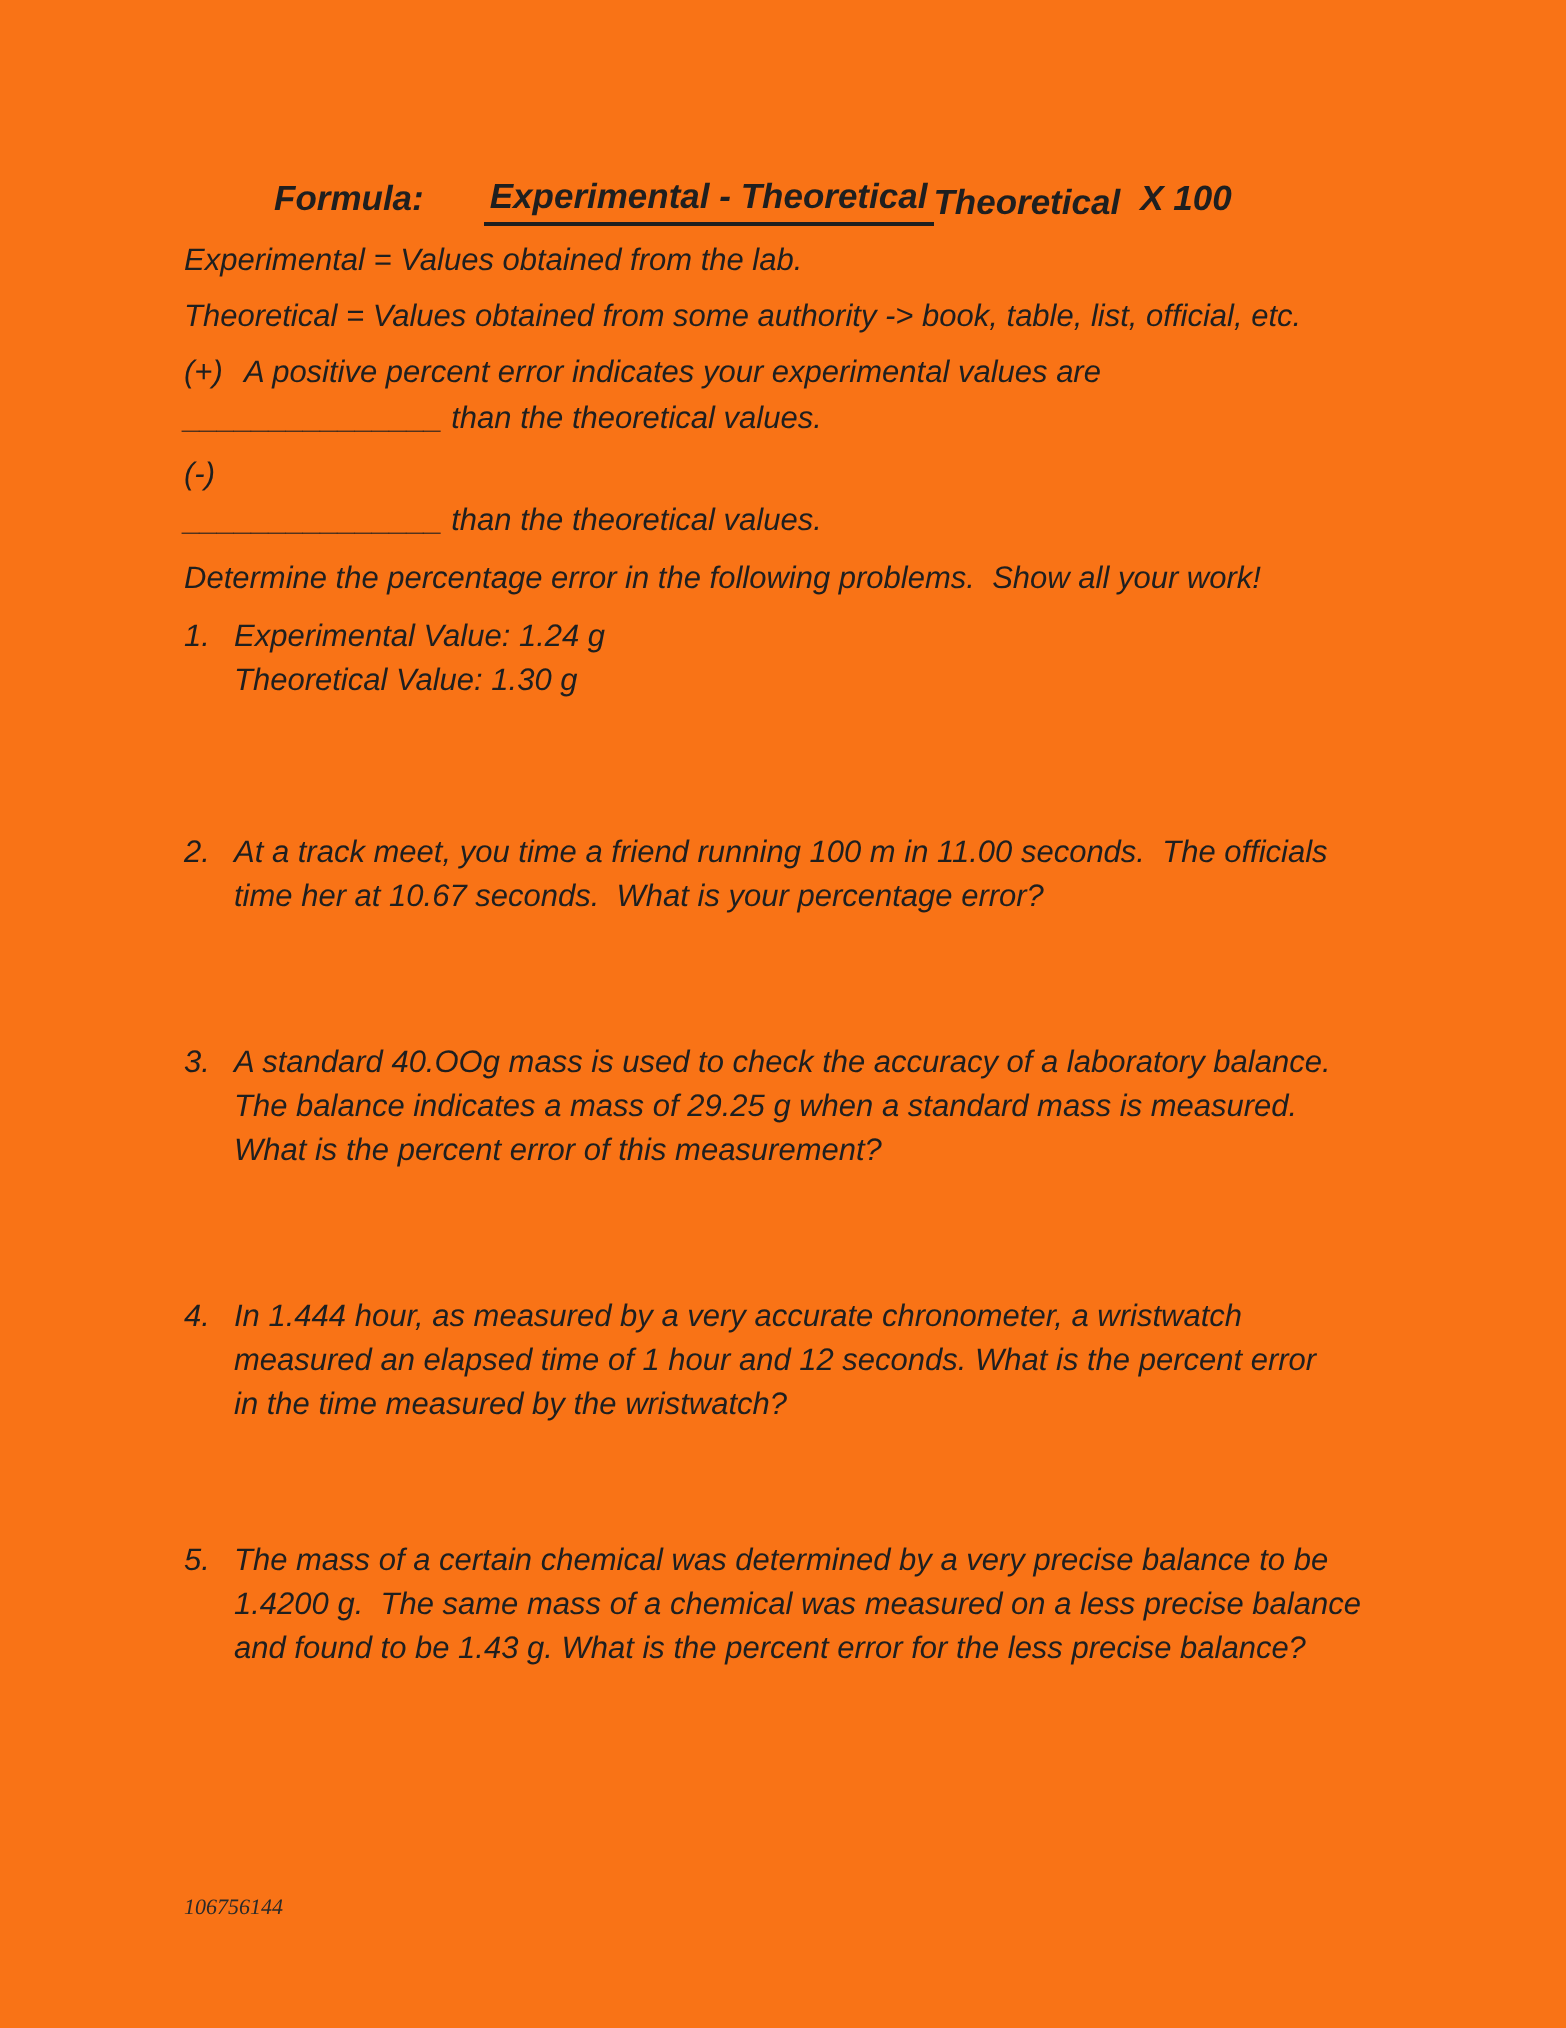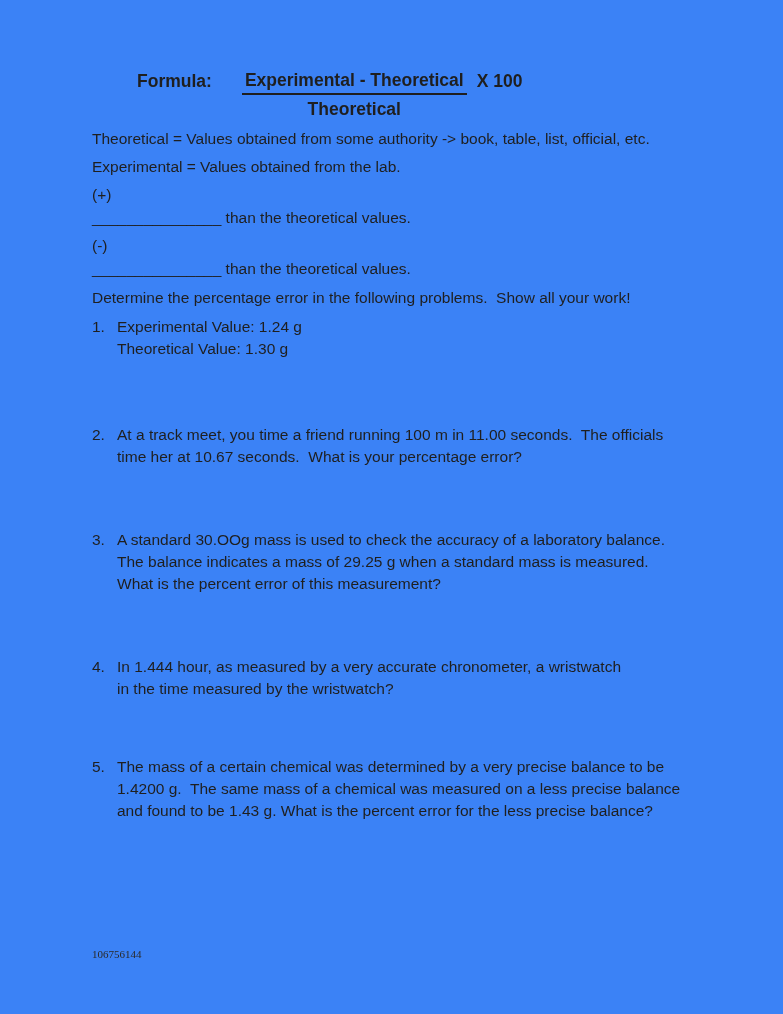--- a/index.html
+++ b/index.html
@@ -1,40 +1,41 @@
 <!DOCTYPE html>
 <html><head>
 <meta charset="utf-8">
 <style>
   html, body { margin: 0; padding: 0; background: #ffffff; }
   .page {
     position: relative;
     width: 783px;
     height: 1014px;
     box-sizing: border-box;
-    background: #3b82f6;
-    padding: 69px 58px 0 92px;
+    background: #f97316;
+    padding: 87px 58px 0 92px;
     font-family: "Liberation Sans", sans-serif;
     font-size: 15.5px;
     color: #1f1f1f;
     overflow: hidden;
+    font-style: italic;
   }
   .txt { white-space: pre-wrap; }
 
   
   .formula-row {
     display: flex;
     align-items: flex-start;
     font-weight: bold;
     font-size: 17.5px;
     margin-left: 45px;
     margin-bottom: 7px;
   }
   .formula-label { line-height: 25px; margin-right: 30px; }
-  .fraction { display: inline-flex; flex-direction: column; align-items: center; }
+  .fraction { display: inline-flex; flex-direction: row; align-items: center; }
   .numerator { line-height: 23px; border-bottom: 2px solid #1f1f1f; padding: 0 3px 1px 3px; }
   .denominator { line-height: 24px; padding-top: 2px; }
   .multiplier { line-height: 25px; margin-left: 10px; }
 
   
   .def-line { line-height: 21px; margin-bottom: 7px; }
   .def-line:last-of-type { margin-bottom: 12px; }
 
   
   .note { margin-bottom: 6px; }
@@ -73,26 +74,27 @@
 
   <div class="formula-row">
     <span class="formula-label txt">Formula:</span>
     <span class="fraction">
       <span class="numerator txt">Experimental - Theoretical</span>
       <span class="denominator txt">Theoretical</span>
     </span>
     <span class="multiplier txt">X 100</span>
   </div>
 
+  <div class="def-line txt">Experimental = Values obtained from the lab.</div>
   <div class="def-line txt">Theoretical = Values obtained from some authority -&gt; book, table, list, official, etc.</div>
-  <div class="def-line txt">Experimental = Values obtained from the lab.</div>
 
   <div class="note">
     <div class="note-line1">
       <span class="note-sign txt">(+)</span>
+      <span class="txt">A positive percent error indicates your experimental values are</span>
     </div>
     <div class="note-line2 txt">_______________ than the theoretical values.</div>
   </div>
 
   <div class="note">
     <div class="note-line1">
       <span class="note-sign txt">(-)</span>
     </div>
     <div class="note-line2 txt">_______________ than the theoretical values.</div>
   </div>
@@ -111,30 +113,31 @@
     <span class="p-num txt">2.</span>
     <div class="p-body">
       <div class="p-line txt">At a track meet, you time a friend running 100 m in 11.00 seconds.  The officials</div>
       <div class="p-line txt">time her at 10.67 seconds.  What is your percentage error?</div>
     </div>
   </div>
 
   <div class="problem mb-p3">
     <span class="p-num txt">3.</span>
     <div class="p-body">
-      <div class="p-line txt">A standard 30.OOg mass is used to check the accuracy of a laboratory balance.</div>
+      <div class="p-line txt">A standard 40.OOg mass is used to check the accuracy of a laboratory balance.</div>
       <div class="p-line txt">The balance indicates a mass of 29.25 g when a standard mass is measured.</div>
       <div class="p-line txt">What is the percent error of this measurement?</div>
     </div>
   </div>
 
   <div class="problem mb-p4">
     <span class="p-num txt">4.</span>
     <div class="p-body">
       <div class="p-line txt">In 1.444 hour, as measured by a very accurate chronometer, a wristwatch</div>
+      <div class="p-line txt">measured an elapsed time of 1 hour and 12 seconds. What is the percent error</div>
       <div class="p-line txt">in the time measured by the wristwatch?</div>
     </div>
   </div>
 
   <div class="problem mb-p5">
     <span class="p-num txt">5.</span>
     <div class="p-body">
       <div class="p-line txt">The mass of a certain chemical was determined by a very precise balance to be</div>
       <div class="p-line txt">1.4200 g.  The same mass of a chemical was measured on a less precise balance</div>
       <div class="p-line txt">and found to be 1.43 g. What is the percent error for the less precise balance?</div>

